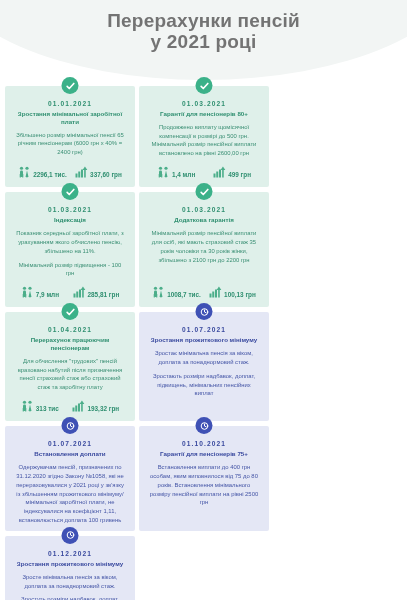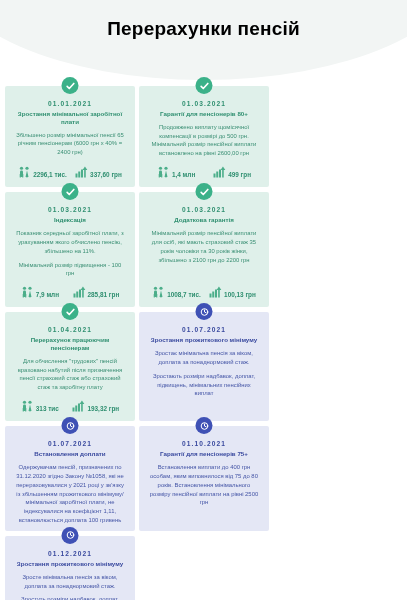--- a/index.html
+++ b/index.html
@@ -29,22 +29,22 @@
     top: -150px;
     width: 128%;
     height: 230px;
     background: #f2f5f4;
     border-radius: 50%;
   }
   .header-title {
     position: relative;
     z-index: 2;
     text-align: center;
-    padding-top: 18px;
-    color: #000000;
+    padding-top: 10px;
+    color: #737373;
     font-size: 19px;
     line-height: 1.12;
     font-weight: bold;
     letter-spacing: 0.2px;
   }
   .header-title .l2 { display: block; }
 
   
   .grid {
     padding: 0 5px;
@@ -134,20 +134,21 @@
     line-height: 1.3;
   }
 </style>
 </head>
 <body>
 
 <div class="header">
   <div class="header-arc"></div>
   <div class="header-title">
     <span>Перерахунки пенсій</span>
+    <span class="l2">у 2021 році</span>
   </div>
 </div>
 
 <div class="grid" id="card-grid">
     <div class="card green">
       <div class="card-icon green">
         <svg viewBox="0 0 24 24" fill="none" stroke="#ffffff" stroke-width="4" stroke-linecap="round" stroke-linejoin="round">
           <polyline points="4,13 9,18 20,6"></polyline>
         </svg>
       </div>

